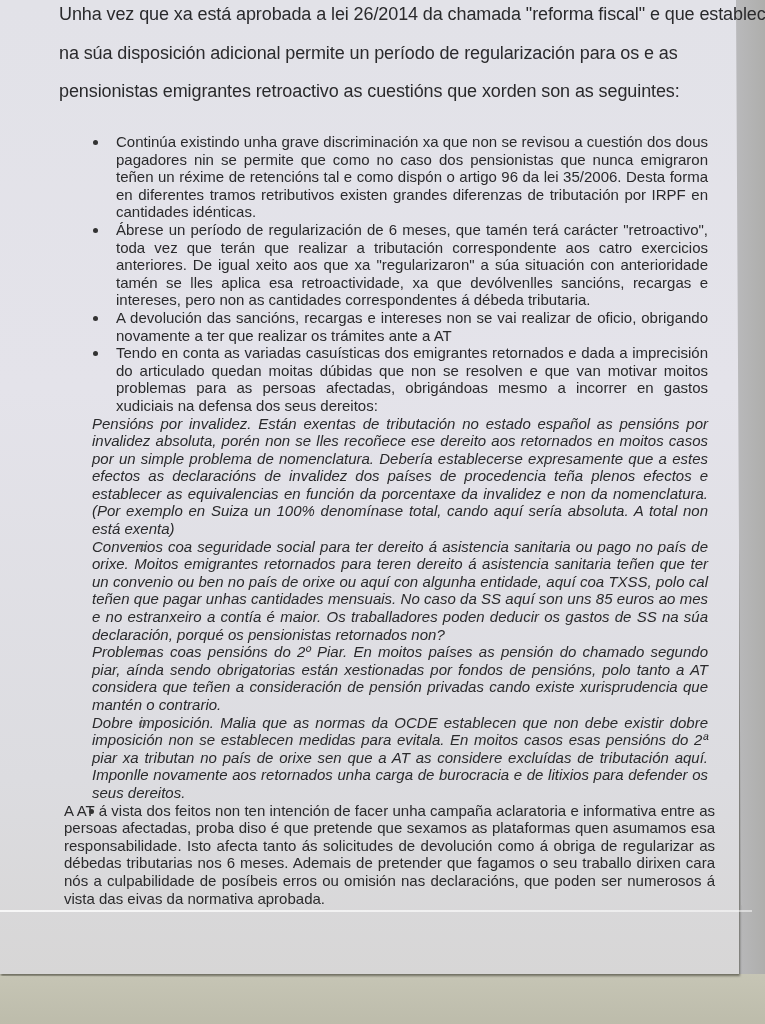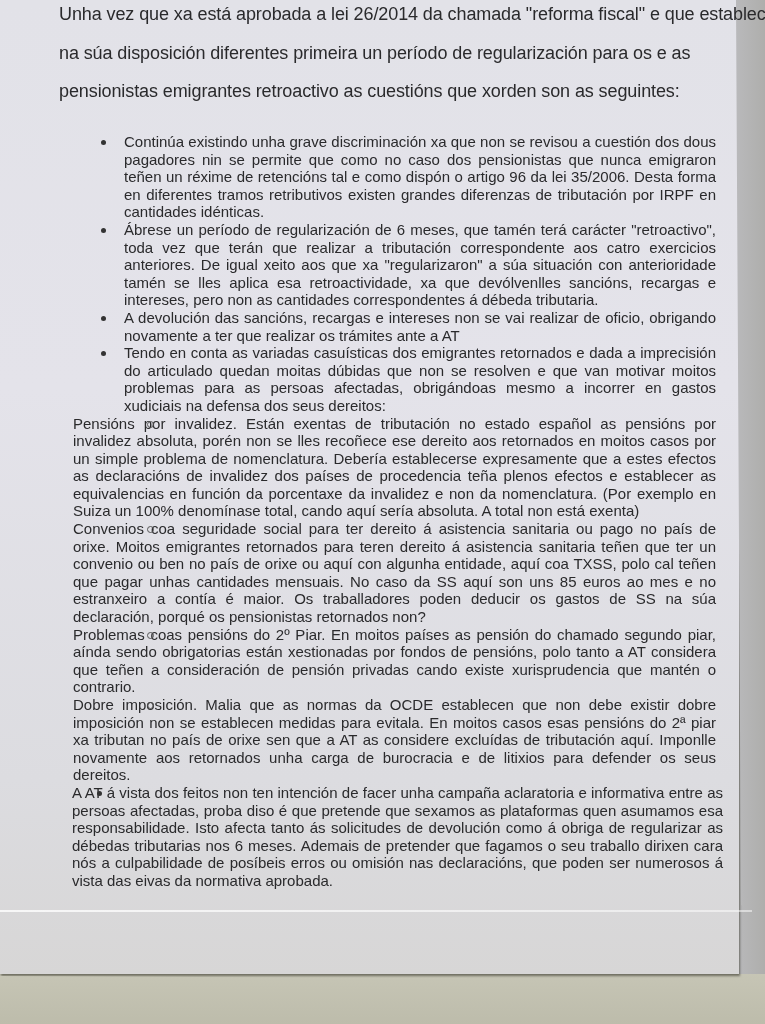--- a/index.html
+++ b/index.html
@@ -24,45 +24,45 @@
   }
   .fold {
     position:absolute; left:0; top:910px; width:752px; height:2px;
     background:linear-gradient(90deg,rgba(255,255,255,0.8),rgba(255,255,255,0.5));
   }
   .content { position:absolute; left:0; top:0; width:740px; color:#2a2a2c; }
   .intro-line {
     position:absolute; left:59px; font-size:18px; line-height:17px; white-space:nowrap;
     letter-spacing:-0.1px;
   }
-  .list { position:absolute; left:8px; top:133px; width:740px; font-size:15px; line-height:17.6px; }
+  .list { position:absolute; left:0; top:133px; width:740px; font-size:15px; line-height:17.6px; }
   .item { position:relative; padding-left:116px; padding-right:32px; text-align:justify; }
   .item .bullet {
     position:absolute; left:93px; top:7px; width:5px; height:5px; border-radius:50%; background:#333;
   }
-  .sub { position:relative; padding-left:65px; padding-right:32px; text-align:justify; }
+  .sub { position:relative; padding-left:92px; padding-right:32px; text-align:justify;font-style:italic; }
   .sub .circle {
     position:absolute; left:139px; top:6px; width:5px; height:5px; border-radius:50%;
     border:1px solid #555; box-sizing:content-box;
   }
   .last-item { padding-left:64px; padding-right:25px; }
   .last-item .bullet { left:89px; }
 </style>
 </head>
 <body>
 
 <div class="backdrop-right"></div>
 <div class="backdrop-bottom"></div>
 
 <div class="paper"></div>
 <div class="fold"></div>
 
 <div class="content">
   <div class="intro-line" style="top:6px;">Unha vez que xa está aprobada a lei 26/2014 da chamada "reforma fiscal" e que establece</div>
-  <div class="intro-line" style="top:45px;">na súa disposición diferentes primeira un período de regularización para os e as</div>
+  <div class="intro-line" style="top:45px;">na súa disposición adicional permite un período de regularización para os e as</div>
   <div class="intro-line" style="top:83px;">pensionistas emigrantes retroactivo as cuestións que xorden son as seguintes:</div>
 
   <div class="list">
     <div class="item">
       <span class="bullet"></span>
       <span>Continúa existindo unha grave discriminación xa que non se revisou a cuestión dos dous pagadores nin se permite que como no caso dos pensionistas que nunca emigraron teñen un réxime de retencións tal e como dispón o artigo 96 da lei 35/2006. Desta forma en diferentes tramos retributivos existen grandes diferenzas de tributación por IRPF en cantidades idénticas.</span>
     </div>
     <div class="item">
       <span class="bullet"></span>
       <span>Ábrese un período de regularización de 6 meses, que tamén terá carácter "retroactivo", toda vez que terán que realizar a tributación correspondente aos catro exercicios anteriores. De igual xeito aos que xa "regularizaron" a súa situación con anterioridade tamén se lles aplica esa retroactividade, xa que devólvenlles sancións, recargas e intereses, pero non as cantidades correspondentes á débeda tributaria.</span>

